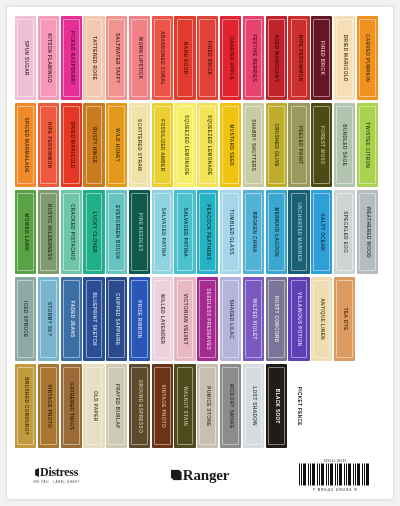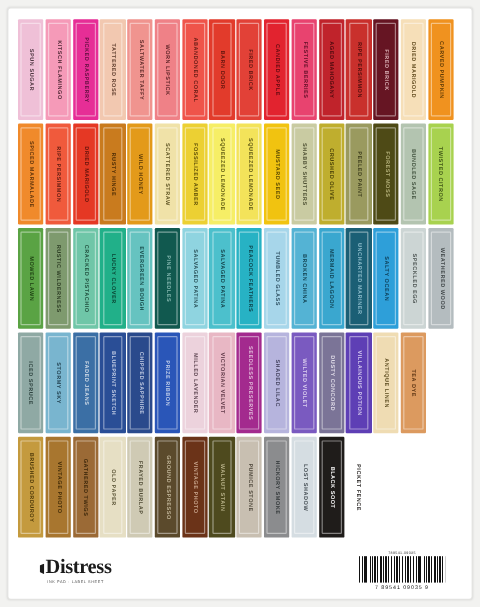--- a/index.html
+++ b/index.html
@@ -78,21 +78,21 @@
     align-items:center;
   }
   .brand-distress{
     position:absolute;
     left:18px;top:50%;
     transform:translateY(-50%);
     text-align:center;
   }
   .brand-distress .word{
     font-family:"Liberation Serif", serif;
-    font-size:17px;
+    font-size:12px;
     font-weight:bold;
     color:#1b1b1b;
     letter-spacing:-0.3px;
     line-height:1;
   }
   .brand-distress .word:before{
     content:"";
     display:inline-block;
     width:4px;height:9px;
     background:#1b1b1b;
@@ -480,20 +480,24 @@
           </div>
         </div>
       </div>
 
     <div class="footer">
       <div class="brand-distress">
         <div class="word">Distress</div>
         <div class="sub">INK PAD · LABEL SHEET</div>
       </div>
 
+      <div class="brand-ranger">
+        <span class="rmark"></span>
+        <span class="rword">Ranger</span>
+      </div>
 
       <div class="barcode-wrap">
         <div class="bc-top">789541-09035</div>
         <div class="bars"></div>
         <div class="bc-num">7  89541 09035  9</div>
       </div>
     </div>
 
   </div>
 </div>

